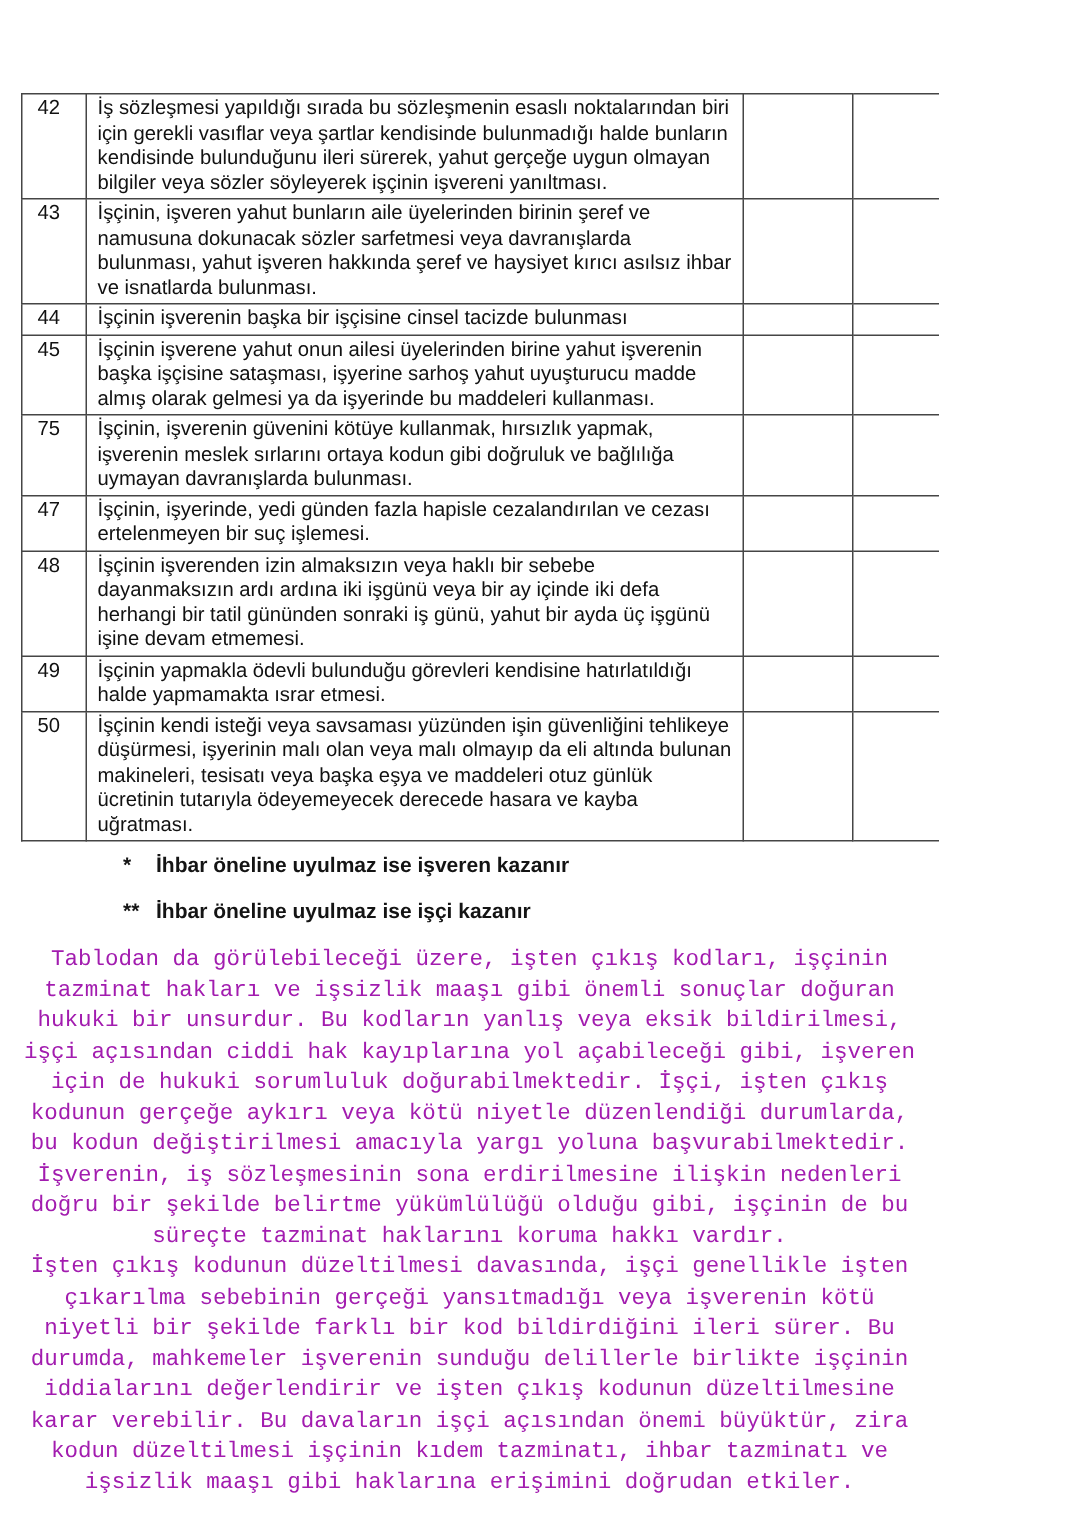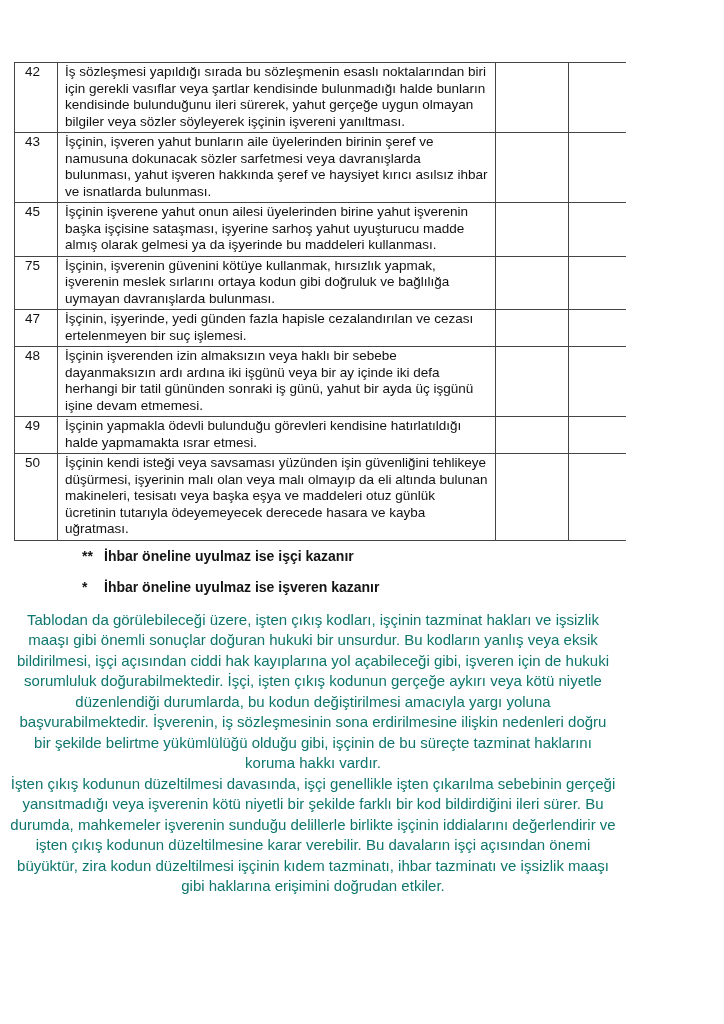--- a/index.html
+++ b/index.html
@@ -55,22 +55,22 @@
     display: inline-block;
     min-width: 18px;
     margin-right: 4px;
   }
   
   .paragraphs {
     margin: 14px 10px 0 10px;
     text-align: center;
     font-size: 15px;
     line-height: 20.5px;
-    color: #0f766e;
-    font-family: Liberation Sans, sans-serif;
+    color: #a21caf;
+    font-family: Liberation Mono, monospace;
   }
   .paragraphs p {
     margin: 0;
   }
 </style>
 </head>
 <body>
 
 <div class="page">
 
@@ -86,20 +86,27 @@
       <tr>
         <td class="code-cell">42</td>
         <td>İş sözleşmesi yapıldığı sırada bu sözleşmenin esaslı noktalarından biri için gerekli vasıflar veya şartlar kendisinde bulunmadığı halde bunların kendisinde bulunduğunu ileri sürerek, yahut gerçeğe uygun olmayan bilgiler veya sözler söyleyerek işçinin işvereni yanıltması.</td>
         <td></td>
         <td></td>
         <td></td>
       </tr>
       <tr>
         <td class="code-cell">43</td>
         <td>İşçinin, işveren yahut bunların aile üyelerinden birinin şeref ve namusuna dokunacak sözler sarfetmesi veya davranışlarda bulunması, yahut işveren hakkında şeref ve haysiyet kırıcı asılsız ihbar ve isnatlarda bulunması.</td>
+        <td></td>
+        <td></td>
+        <td></td>
+      </tr>
+      <tr>
+        <td class="code-cell">44</td>
+        <td>İşçinin işverenin başka bir işçisine cinsel tacizde bulunması</td>
         <td></td>
         <td></td>
         <td></td>
       </tr>
       <tr>
         <td class="code-cell">45</td>
         <td>İşçinin işverene yahut onun ailesi üyelerinden birine yahut işverenin başka işçisine sataşması, işyerine sarhoş yahut uyuşturucu madde almış olarak gelmesi ya da işyerinde bu maddeleri kullanması.</td>
         <td></td>
         <td></td>
         <td></td>
@@ -137,24 +144,24 @@
         <td>İşçinin kendi isteği veya savsaması yüzünden işin güvenliğini tehlikeye düşürmesi, işyerinin malı olan veya malı olmayıp da eli altında bulunan makineleri, tesisatı veya başka eşya ve maddeleri otuz günlük ücretinin tutarıyla ödeyemeyecek derecede hasara ve kayba uğratması.</td>
         <td></td>
         <td></td>
         <td></td>
       </tr>
     </tbody>
   </table>
 
   <div class="footnotes">
     <div class="footnote">
-      <span class="marker">**</span><span>İhbar öneline uyulmaz ise işçi kazanır</span>
+      <span class="marker">*</span><span>İhbar öneline uyulmaz ise işveren kazanır</span>
     </div>
     <div class="footnote">
-      <span class="marker">*</span><span>İhbar öneline uyulmaz ise işveren kazanır</span>
+      <span class="marker">**</span><span>İhbar öneline uyulmaz ise işçi kazanır</span>
     </div>
   </div>
 
   <div class="paragraphs">
     <p>Tablodan da görülebileceği üzere, işten çıkış kodları, işçinin tazminat hakları ve işsizlik maaşı gibi önemli sonuçlar doğuran hukuki bir unsurdur. Bu kodların yanlış veya eksik bildirilmesi, işçi açısından ciddi hak kayıplarına yol açabileceği gibi, işveren için de hukuki sorumluluk doğurabilmektedir. İşçi, işten çıkış kodunun gerçeğe aykırı veya kötü niyetle düzenlendiği durumlarda, bu kodun değiştirilmesi amacıyla yargı yoluna başvurabilmektedir. İşverenin, iş sözleşmesinin sona erdirilmesine ilişkin nedenleri doğru bir şekilde belirtme yükümlülüğü olduğu gibi, işçinin de bu süreçte tazminat haklarını koruma hakkı vardır.</p>
     <p>İşten çıkış kodunun düzeltilmesi davasında, işçi genellikle işten çıkarılma sebebinin gerçeği yansıtmadığı veya işverenin kötü niyetli bir şekilde farklı bir kod bildirdiğini ileri sürer. Bu durumda, mahkemeler işverenin sunduğu delillerle birlikte işçinin iddialarını değerlendirir ve işten çıkış kodunun düzeltilmesine karar verebilir. Bu davaların işçi açısından önemi büyüktür, zira kodun düzeltilmesi işçinin kıdem tazminatı, ihbar tazminatı ve işsizlik maaşı gibi haklarına erişimini doğrudan etkiler.</p>
   </div>
 
 </div>
 

